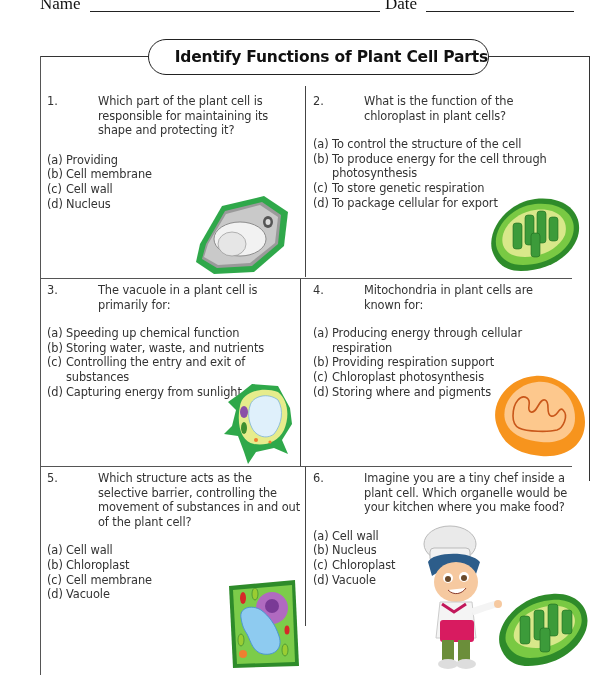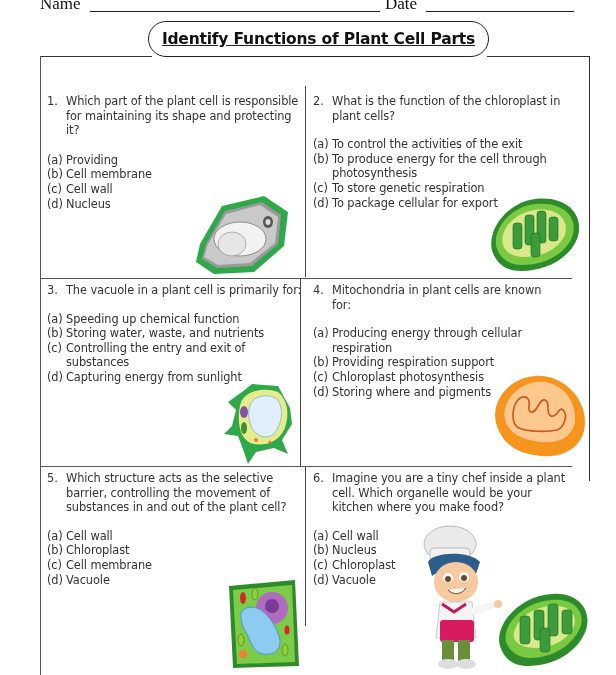--- a/index.html
+++ b/index.html
@@ -6,30 +6,30 @@
   body { width:616px; height:675px; position:relative; overflow:hidden; font-family:"DejaVu Sans", sans-serif; color:#222; }
   .name-line { position:absolute; top:-6px; left:40px; font-family:"Liberation Serif", serif; font-size:17px; color:#111; }
   .name-line .lbl { position:absolute; top:0; white-space:nowrap; }
   .name-line .blank { position:absolute; top:17px; height:0; border-bottom:1px solid #222; }
 
   .outer-top-left { position:absolute; left:40px; top:56px; width:112px; border-top:1.5px solid #333; }
   .outer-top-right { position:absolute; left:487px; top:56px; width:103px; border-top:1.5px solid #333; }
   .outer-left { position:absolute; left:40px; top:56px; height:619px; border-left:1.5px solid #555; }
   .outer-right { position:absolute; left:589px; top:56px; height:425px; border-left:1.5px solid #333; }
 
-  .title-pill { position:absolute; left:148px; top:21px; width:339px; height:34px; border:1.5px solid #222; border-radius:18px; background:#fff; display:flex; align-items:center; justify-content:center;text-decoration:underline; }
+  .title-pill { position:absolute; left:148px; top:39px; width:339px; height:34px; border:1.5px solid #222; border-radius:18px; background:#fff; display:flex; align-items:center; justify-content:flex-end; }
   .title-pill span { font-family:"DejaVu Sans", sans-serif; font-weight:bold; font-size:15.5px; color:#111; letter-spacing:-0.2px; }
 
   .vline { position:absolute; border-left:1px solid #444; }
   .hline { position:absolute; border-top:1.5px solid #555; }
 
   .q { position:absolute; font-size:11.4px; line-height:14.6px; color:#333; letter-spacing:-0.1px; }
   .q .stem { display:flex; }
   .q .num { width:19px; flex:none; }
-  .q .stem-text { flex:1; }
+  .q .stem-text { flex:1;margin-left:32px; }
   .q .opts { margin-top:14px; }
   .q .opt { display:flex; }
   .q .opt-l { width:19px; flex:none; }
   .q .opt-t { flex:1; }
 
   .img { position:absolute; }
 </style>
 </head>
 <body>
 
@@ -85,21 +85,21 @@
 </div>
 
 <div class="q" style="left:313px;top:94px;width:255px">
   <div class="stem">
       <span class="num">2.</span>
       <span class="stem-text">What is the function of the chloroplast in plant cells?</span>
     </div>
   <div class="opts">
     <div class="opt">
         <span class="opt-l">(a)</span>
-        <span class="opt-t">To control the activities of the exit</span>
+        <span class="opt-t">To control the structure of the cell</span>
       </div>
     <div class="opt">
         <span class="opt-l">(b)</span>
         <span class="opt-t">To produce energy for the cell through photosynthesis</span>
       </div>
     <div class="opt">
         <span class="opt-l">(c)</span>
         <span class="opt-t">To store genetic respiration</span>
       </div>
     <div class="opt">

